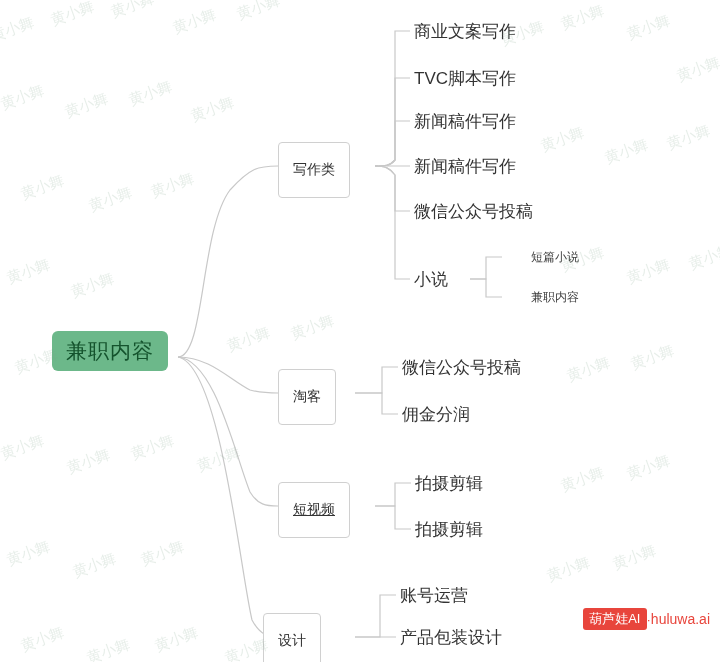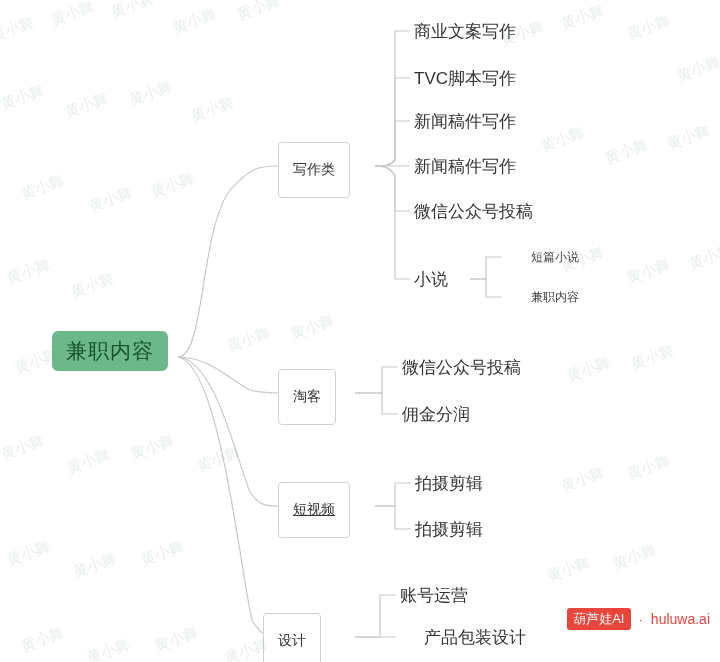--- a/index.html
+++ b/index.html
@@ -81,21 +81,20 @@
     transform: rotate(-20deg);
     white-space: nowrap;
     font-family: "Liberation Sans", sans-serif;
   }
   .brand {
     position: absolute;
     right: 10px;
     bottom: 32px;
     display: flex;
     align-items: center;
-    gap: 8px;
     font-size: 13px;
   }
   .brand-tag {
     background: #e8453c;
     color: #ffffff;
     padding: 2px 6px;
     border-radius: 3px;
     font-size: 13px;
   }
   .brand-dot {
@@ -161,21 +160,21 @@
   <div class="node branch-node" style="left:278px; top:369px;">淘客</div>
   <div class="node leaf-node" style="left:402px; top:354px;">微信公众号投稿</div>
   <div class="node leaf-node" style="left:402px; top:401px;">佣金分润</div>
 
   <div class="node branch-node" style="left:278px; top:482px;text-decoration:underline;">短视频</div>
   <div class="node leaf-node" style="left:415px; top:470px;">拍摄剪辑</div>
   <div class="node leaf-node" style="left:415px; top:516px;">拍摄剪辑</div>
 
   <div class="node branch-node" style="left:263px; top:613px;">设计</div>
   <div class="node leaf-node" style="left:400px; top:582px;">账号运营</div>
-  <div class="node leaf-node" style="left:424px; top:624px;">产品包装设计</div>
+  <div class="node leaf-node" style="left:400px; top:624px;">产品包装设计</div>
 
 </div>
 
 <div class="watermark-layer">
   <div class="wm" style="left:-10px;  top:20px;">黄小舞</div>
   <div class="wm" style="left:50px;   top:4px;">黄小舞</div>
   <div class="wm" style="left:110px;  top:-4px;">黄小舞</div>
   <div class="wm" style="left:172px;  top:12px;">黄小舞</div>
   <div class="wm" style="left:236px;  top:-2px;">黄小舞</div>
   <div class="wm" style="left:0px;    top:88px;">黄小舞</div>

